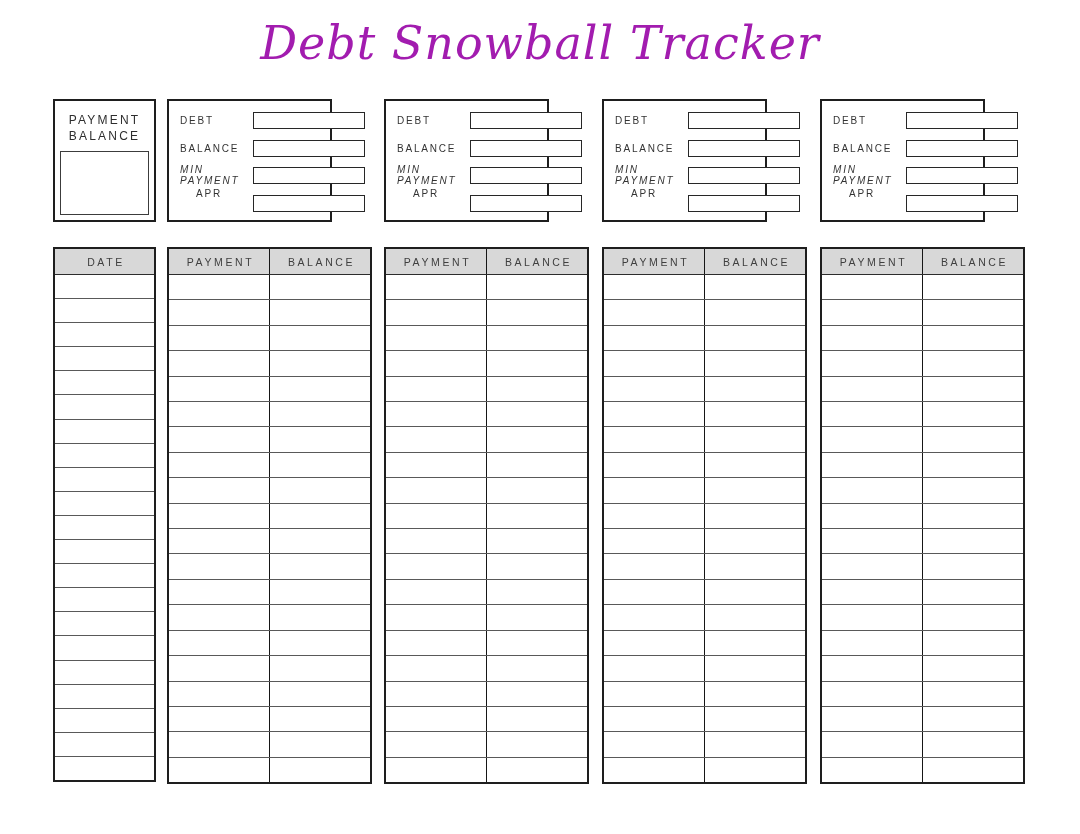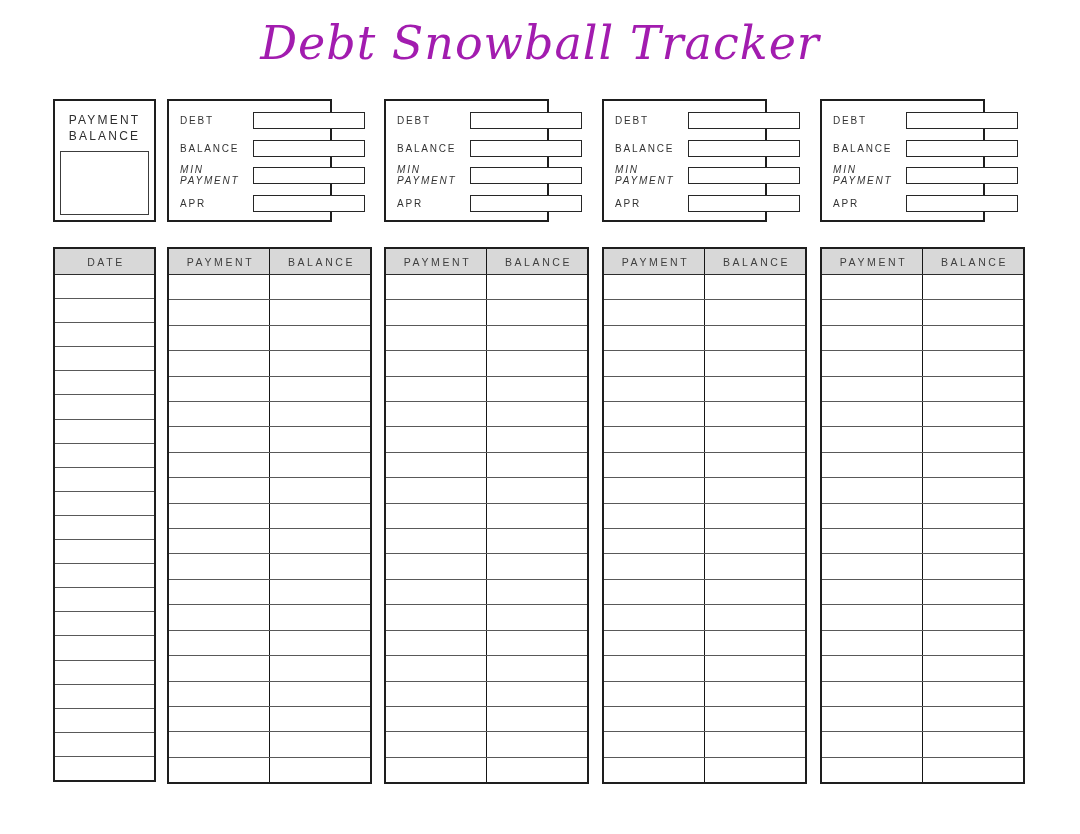--- a/index.html
+++ b/index.html
@@ -62,21 +62,21 @@
     left:11px;
     font-size:10px;
     letter-spacing:1.8px;
     color:var(--label-text, #333333);
     line-height:11px;
     white-space:nowrap;
   }
   .lbl-debt    { top:14px; }
   .lbl-balance { top:42px; }
   .lbl-minpay  { top:63px;font-style:italic; }
-  .lbl-apr     { top:97px; }
+  .lbl-apr     { top:87px;margin-left:16px; }
 
   .field-box {
     position:absolute;
     left:84px; width:112px; height:17px;
     border:1.5px solid #272727;
     background:#fff;
   }
   .box-debt    { top:11px; }
   .box-balance { top:39px; }
   .box-minpay  { top:66px; }

